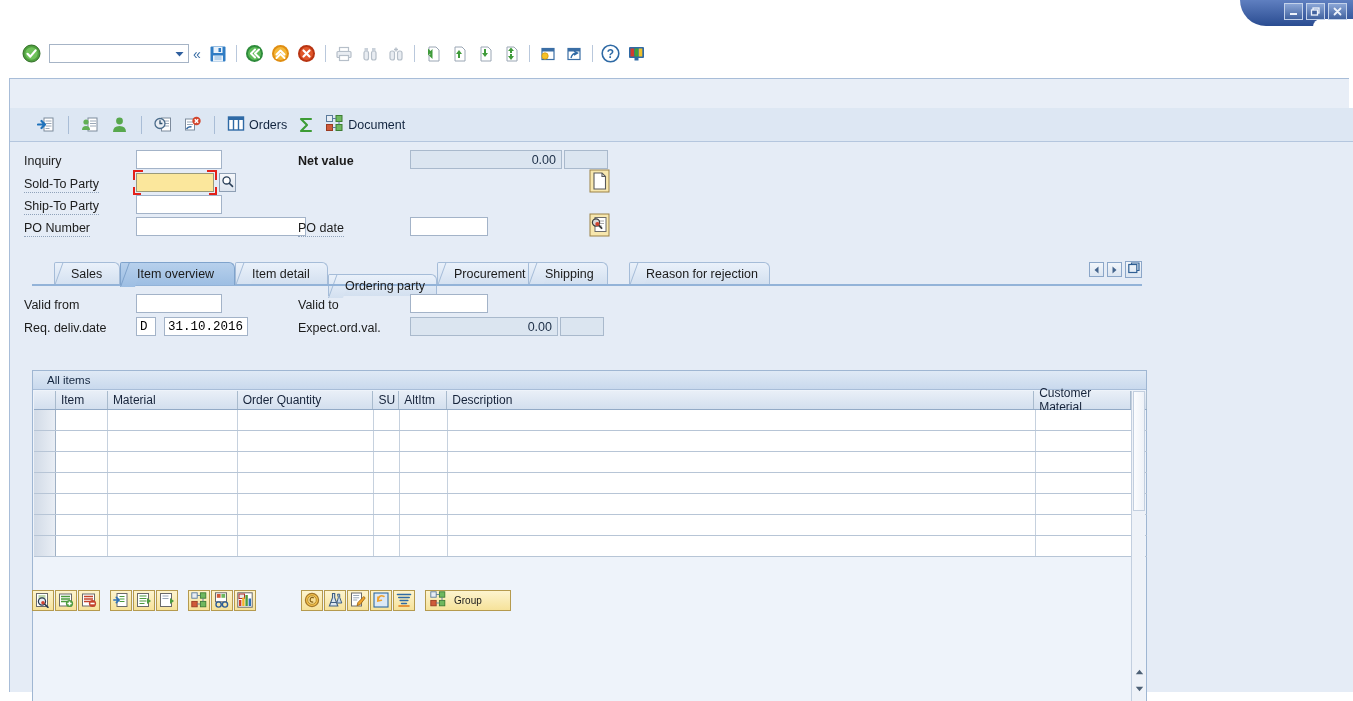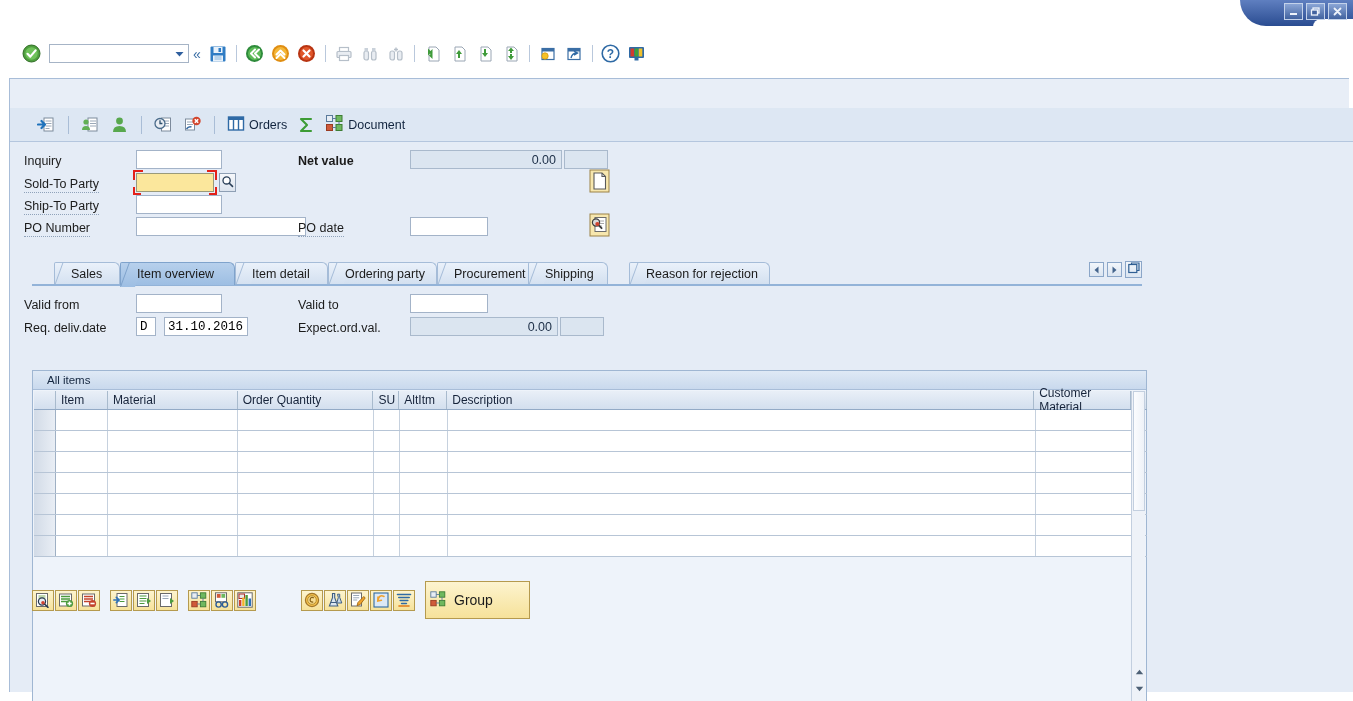--- a/index.html
+++ b/index.html
@@ -244,25 +244,25 @@
   .ybtn {
     width:22px; height:21px; margin-right:1px;
     background:linear-gradient(#fdf4cf,#f6e29a);
     border:1px solid #b59a4e;
     display:flex; align-items:center; justify-content:center;
     cursor:default;
   }
   .gap-sm { width:9px; }
   .gap-xl { width:44px; }
   .group-btn {
-    height:38px; padding:0 18px 0 4px;
+    height:21px; padding:0 10px 0 4px;
     background:linear-gradient(#fdf4cf,#f6e29a);
     border:1px solid #b59a4e;
     display:flex;align-items:center;gap:8px;
-    font-size:14px; color:#1b1b1b;
+    font-size:10px; color:#1b1b1b;
   }
 </style>
 </head>
 <body>
 
 <div id="app">
 
   <div class="titlebar">
     <div class="win-shape"></div>
     <div class="win-btns">
@@ -578,21 +578,21 @@
     <div class="tabstrip">
       <div class="tab" style="left:22px;  width:66px;">
           <span>Sales</span>
         </div>
       <div class="tab active" style="left:88px;  width:115px;">
           <span>Item overview</span>
         </div>
       <div class="tab" style="left:203px; width:93px;">
           <span>Item detail</span>
         </div>
-      <div class="tab" style="left:296px; width:109px;">
+      <div class="tab" style="left:296px; width:109px;margin-top:12px;">
           <span>Ordering party</span>
         </div>
       <div class="tab" style="left:405px; width:105px;">
           <span>Procurement</span>
         </div>
       <div class="tab" style="left:496px; width:80px;">
           <span>Shipping</span>
         </div>
       <div class="tab" style="left:597px; width:141px;">
           <span>Reason for rejection</span>

